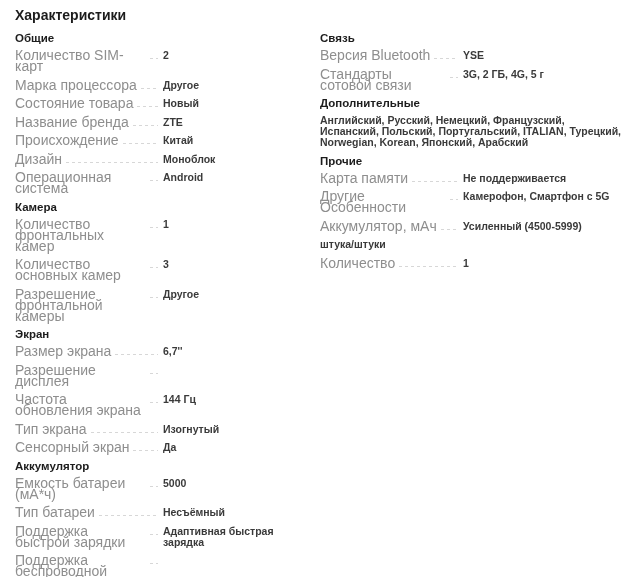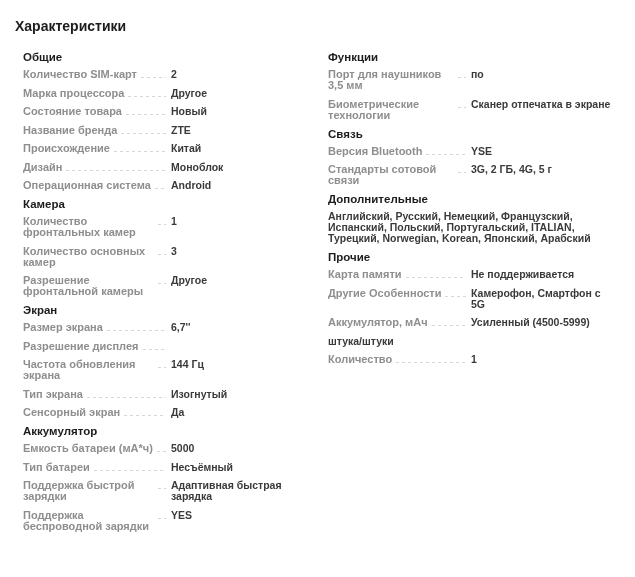--- a/index.html
+++ b/index.html
@@ -9,37 +9,37 @@
     height: 577px;
     background: #ffffff;
     overflow: hidden;
     font-family: "Liberation Sans", "DejaVu Sans", sans-serif;
     -webkit-font-smoothing: antialiased;
   }
   .page {
     box-sizing: border-box;
     width: 635px;
     height: 577px;
-    padding: 18px 13px 0 15px;
+    padding: 7px 13px 0 15px;
     background: #ffffff;
   }
   .title {
     margin: 0 0 9px 0;
     font-size: 14px;
     line-height: 17px;
     font-weight: 700;
     color: #1c1c1c;
   }
   .cols {
     display: flex;
     align-items: flex-start;
   }
   .col { width: 302px; flex: 0 0 302px; }
   .col.right { margin-left: 3px; }
-  .sec { margin: 8px; }
+  .sec { margin: 0; }
   .sec + .sec { margin-top: 7px; }
   .sec-title {
     margin: 0 0 6px 0;
     font-size: 11.5px;
     line-height: 11px;
     font-weight: 700;
     color: #1c1c1c;
   }
   .row {
     display: flex;
@@ -48,24 +48,24 @@
   }
   .lbl {
     display: flex;
     align-items: flex-start;
     width: 148px;
     flex: 0 0 148px;
     box-sizing: border-box;
   }
   .col.right .lbl { width: 143px; flex-basis: 143px; }
   .lt {
-    font-size: 11px;
+    font-size: 14px;
     line-height: 11px;
     color: #8e8e8e;
-    font-weight: 700;
+    font-weight: 400;
   }
   .leader {
     flex: 1 1 8px;
     min-width: 8px;
     height: 1px;
     margin: 8px 5px 0 4px;
     background-image: repeating-linear-gradient(to right, #d7d7d7 0 3px, transparent 3px 6px);
   }
   .val {
     flex: 1 1 auto;
@@ -243,47 +243,26 @@
       <span class="leader"></span>
     </div>
     <div class="val">Адаптивная быстрая зарядка</div>
   </div>
 
   <div class="row">
     <div class="lbl">
       <span class="lt">Поддержка беспроводной зарядки</span>
       <span class="leader"></span>
     </div>
-    <div class="val">YES</div>
   </div>
 
 </div>
   </section>
 </div>
     <div class="col right" id="col-right">
-  <section class="sec">
-    <h3 class="sec-title">Функции</h3>
-    <div class="rows">
-  <div class="row">
-    <div class="lbl">
-      <span class="lt">Порт для наушников 3,5 мм</span>
-      <span class="leader"></span>
-    </div>
-    <div class="val">по</div>
-  </div>
-
-  <div class="row">
-    <div class="lbl">
-      <span class="lt">Биометрические технологии</span>
-      <span class="leader"></span>
-    </div>
-    <div class="val">Сканер отпечатка в экране</div>
-  </div>
-</div>
-  </section>
 
   <section class="sec">
     <h3 class="sec-title">Связь</h3>
     <div class="rows">
   <div class="row">
     <div class="lbl">
       <span class="lt">Версия Bluetooth</span>
       <span class="leader"></span>
     </div>
     <div class="val">YSE</div>

